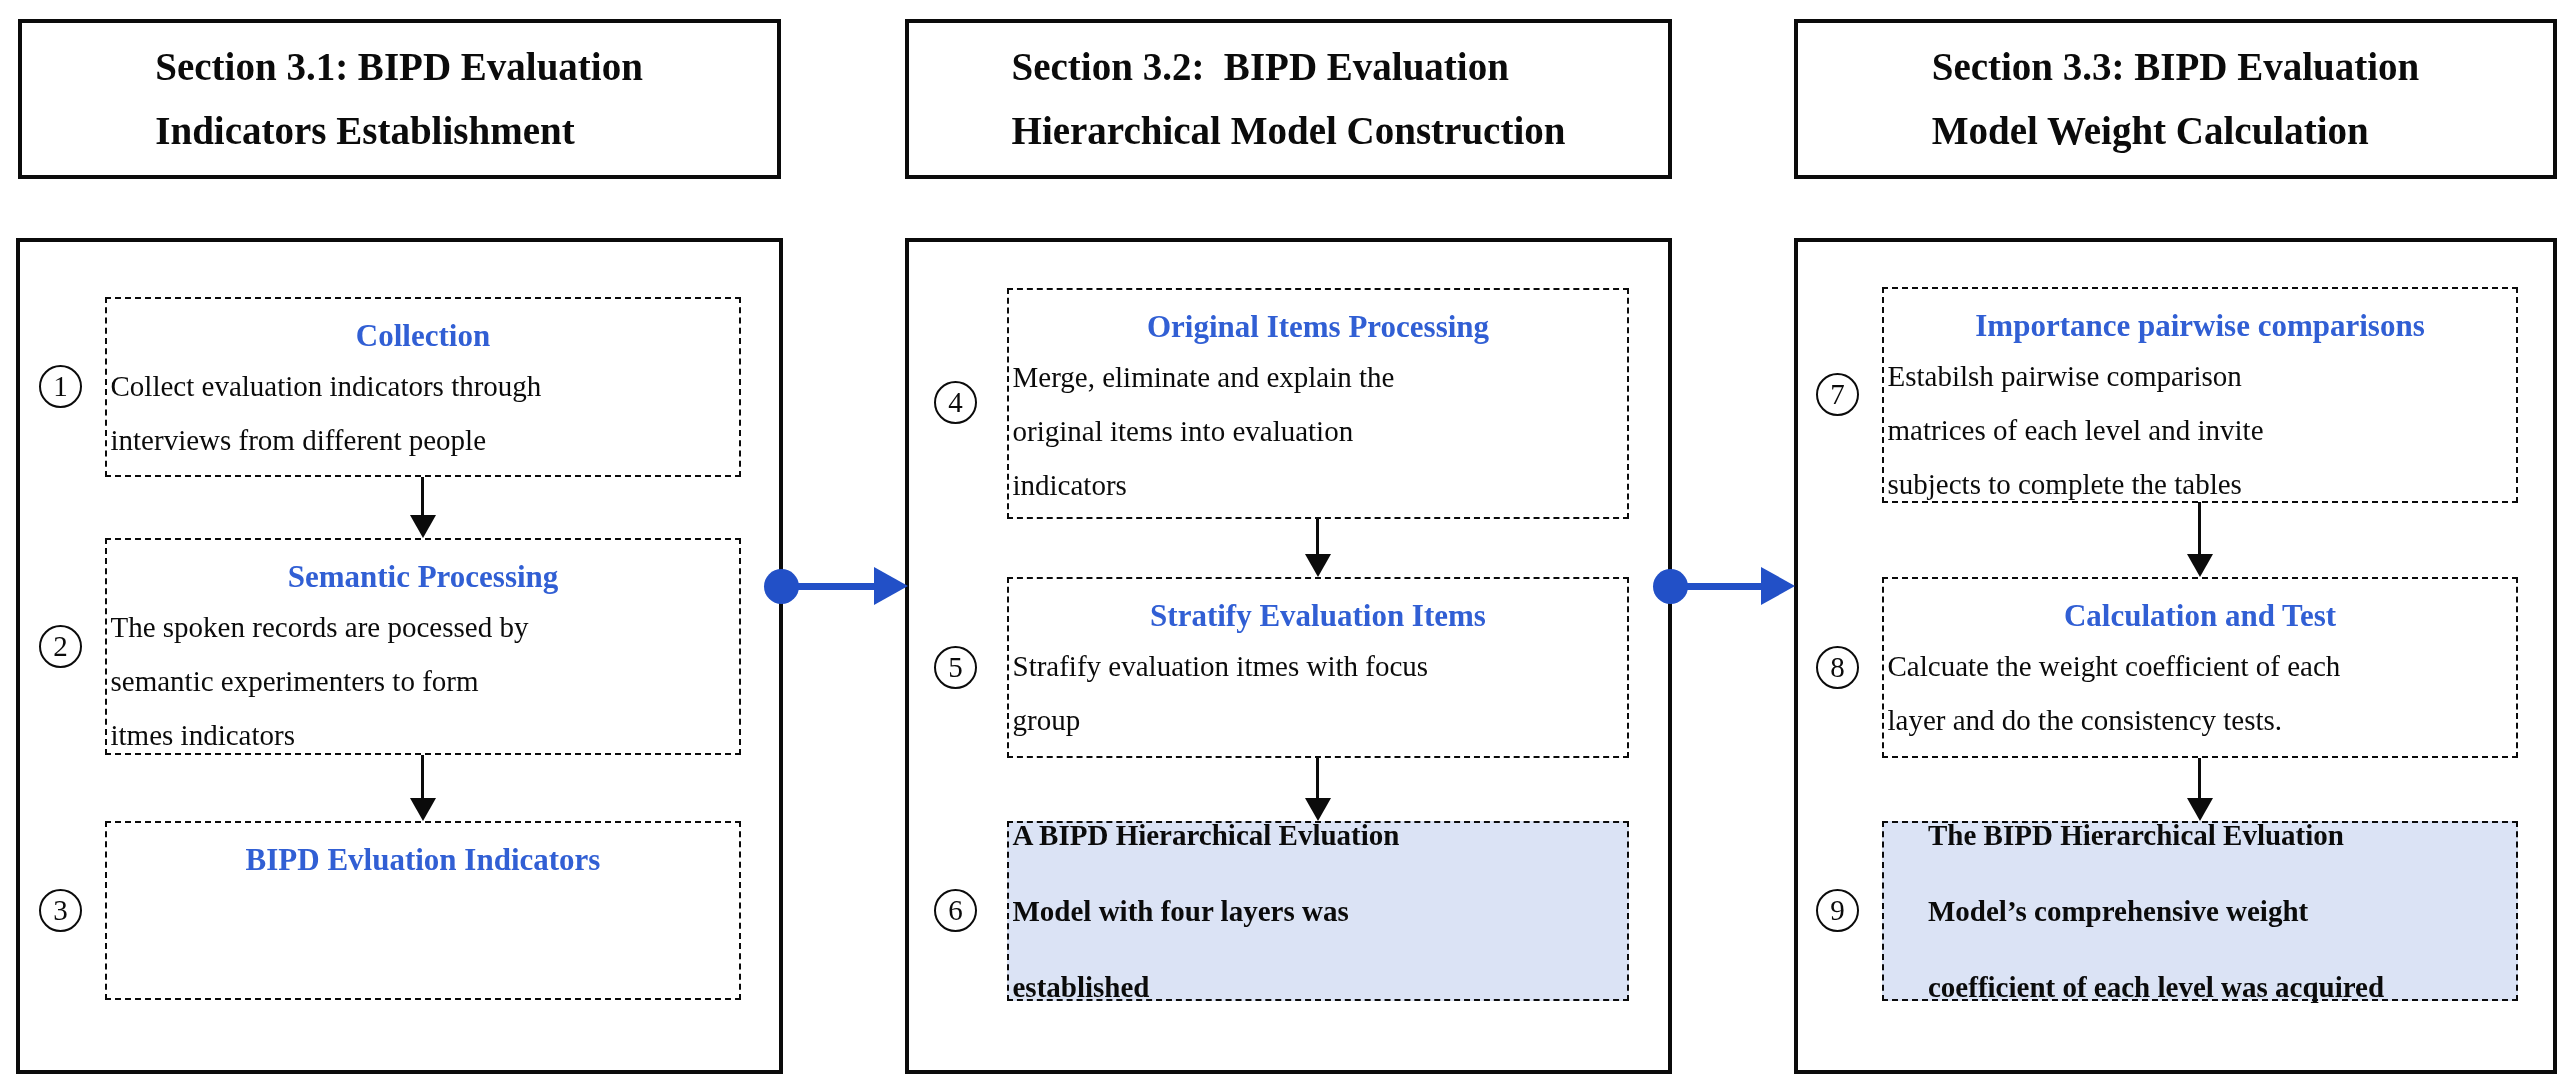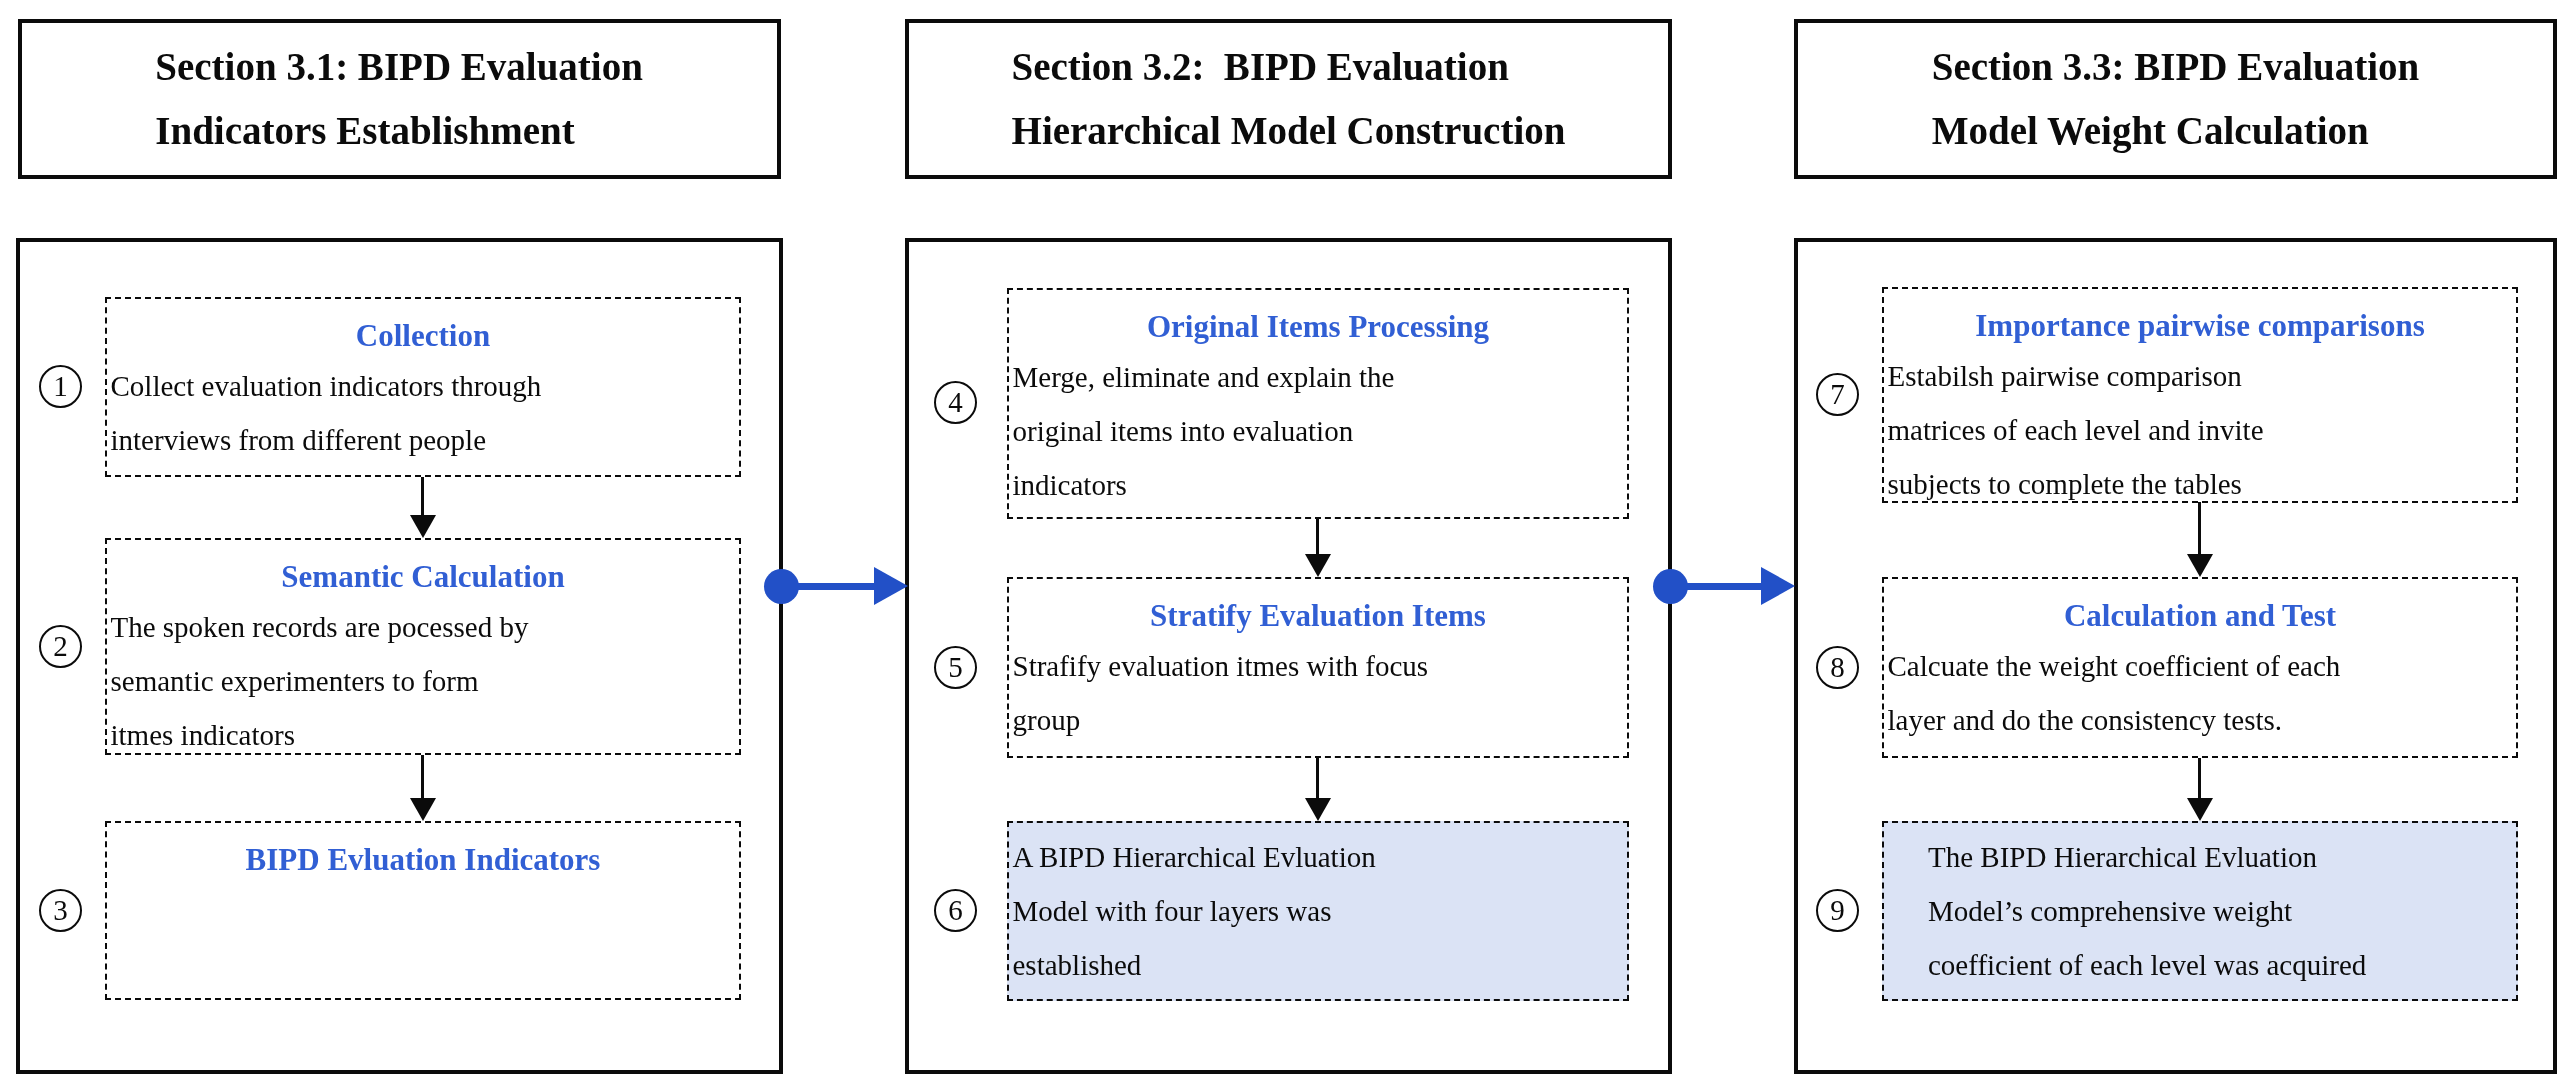--- a/index.html
+++ b/index.html
@@ -53,22 +53,22 @@
     line-height: 46px;
   }
   .step-body {
     font-size: 29px;
     line-height: 54px;
     white-space: pre-line;
     color: #0b0b0b;
     width: 100%;
   }
   .step-box.highlight .step-body {
-    font-weight: normal;
-    line-height: 54px;
+    font-weight: bold;
+    line-height: 76px;
   }
   .num-circle {
     position: absolute;
     width: 43px;
     height: 43px;
     border: 2.9px solid #0b0b0b;
     border-radius: 50%;
     background: #ffffff;
     display: flex;
     align-items: center;
@@ -136,21 +136,21 @@
   <div class="outer-box" style="left:16px; top:238px; width:767px; height:836px;"></div>
   <div class="outer-box" style="left:905px; top:238px; width:767px; height:836px;"></div>
   <div class="outer-box" style="left:1794px; top:238px; width:763px; height:836px;"></div>
 
   <div class="step-box" style="left:105px; top:297px; width:636px; height:180px;">
     <div class="step-title">Collection</div>
     <div class="step-body">Collect evaluation indicators through
 interviews from different people</div>
   </div>
   <div class="step-box" style="left:105px; top:538px; width:636px; height:217px;">
-    <div class="step-title">Semantic Calculation</div>
+    <div class="step-title">Semantic Processing</div>
     <div class="step-body">The spoken records are pocessed by
 semantic experimenters to form
 itmes indicators</div>
   </div>
   <div class="step-box" style="left:105px; top:821px; width:636px; height:179px;">
     <div class="step-title">BIPD Evluation Indicators</div>
   </div>
 
   <div class="step-box" style="left:1007px; top:288px; width:622px; height:231px;">
     <div class="step-title">Original Items Processing</div>

